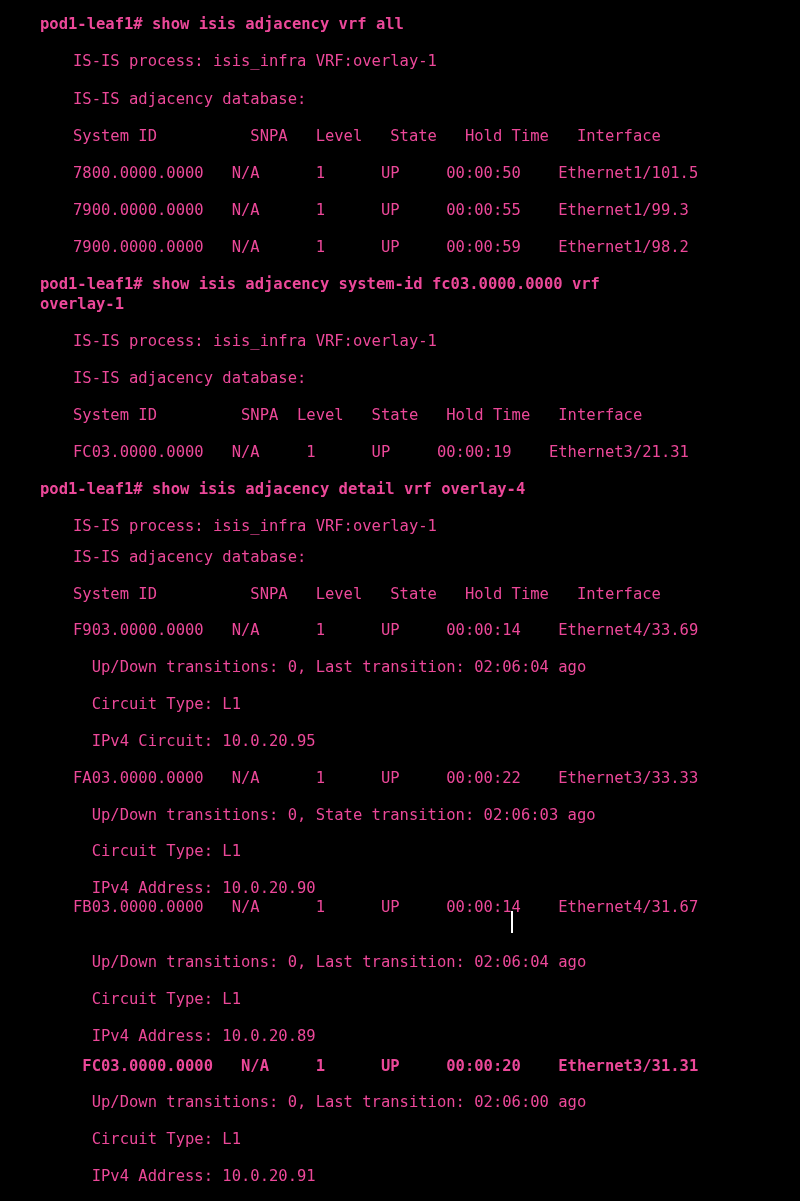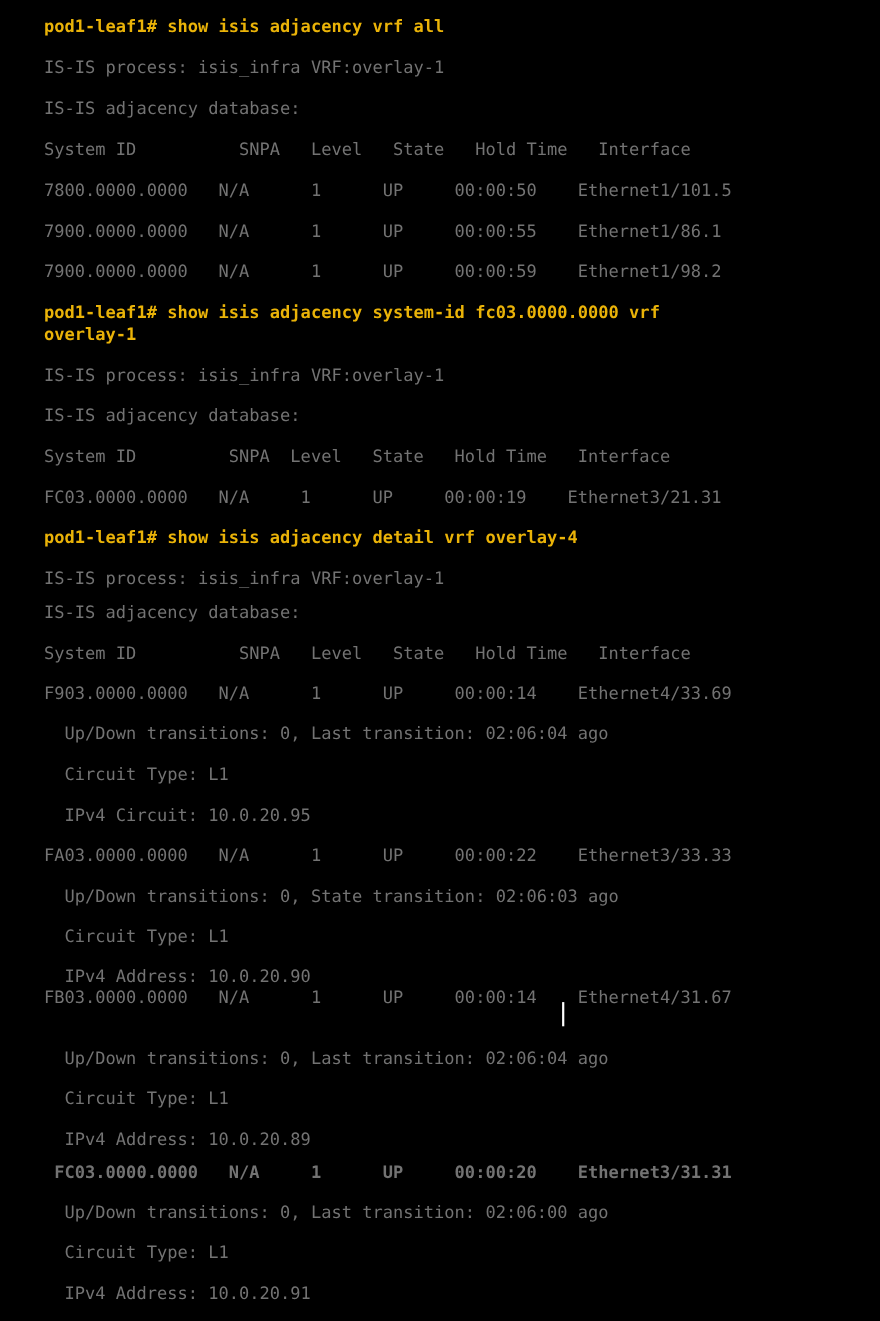--- a/index.html
+++ b/index.html
@@ -26,43 +26,44 @@
     left: 40px;
     white-space: pre;
     font-family: "DejaVu Sans Mono", "Liberation Mono", monospace;
     font-size: 15.5px;
     line-height: 20px;
     letter-spacing: 0px;
     color: #f2f2f2;
     -webkit-font-smoothing: none;
   }
   .cmd {
-    color: #eab308;
+    color: #ec4899;
     font-weight: bold;
   }
   .out {
-    color: #737373;
+    color: #ec4899;
+    margin-left: 33px;
   }
   .caret {
     position: absolute;
     width: 2px;
     background: #ffffff;
   }
 </style>
 </head>
 <body>
 
 <div id="terminal" style="background: rgb(0, 0, 0);">
   <div id="lines-host">
       <div class="line cmd" style="top: 14px;">pod1-leaf1# show isis adjacency vrf all</div>
       <div class="line out" style="top: 51px;">IS-IS process: isis_infra VRF:overlay-1</div>
       <div class="line out" style="top: 89px;">IS-IS adjacency database:</div>
       <div class="line out" style="top: 126px;">System ID          SNPA   Level   State   Hold Time   Interface</div>
       <div class="line out" style="top: 163px;">7800.0000.0000   N/A      1      UP     00:00:50    Ethernet1/101.5</div>
-      <div class="line out" style="top: 200px;">7900.0000.0000   N/A      1      UP     00:00:55    Ethernet1/86.1</div>
+      <div class="line out" style="top: 200px;">7900.0000.0000   N/A      1      UP     00:00:55    Ethernet1/99.3</div>
       <div class="line out" style="top: 237px;">7900.0000.0000   N/A      1      UP     00:00:59    Ethernet1/98.2</div>
       <div class="line cmd" style="top: 274px;">pod1-leaf1# show isis adjacency system-id fc03.0000.0000 vrf</div>
       <div class="line cmd" style="top: 294px;">overlay-1</div>
       <div class="line out" style="top: 331px;">IS-IS process: isis_infra VRF:overlay-1</div>
       <div class="line out" style="top: 368px;">IS-IS adjacency database:</div>
       <div class="line out" style="top: 405px;">System ID         SNPA  Level   State   Hold Time   Interface</div>
       <div class="line out" style="top: 442px;">FC03.0000.0000   N/A     1      UP     00:00:19    Ethernet3/21.31</div>
       <div class="line cmd" style="top: 479px;">pod1-leaf1# show isis adjacency detail vrf overlay-4</div>
       <div class="line out" style="top: 516px;">IS-IS process: isis_infra VRF:overlay-1</div>
       <div class="line out" style="top: 547px;">IS-IS adjacency database:</div>

